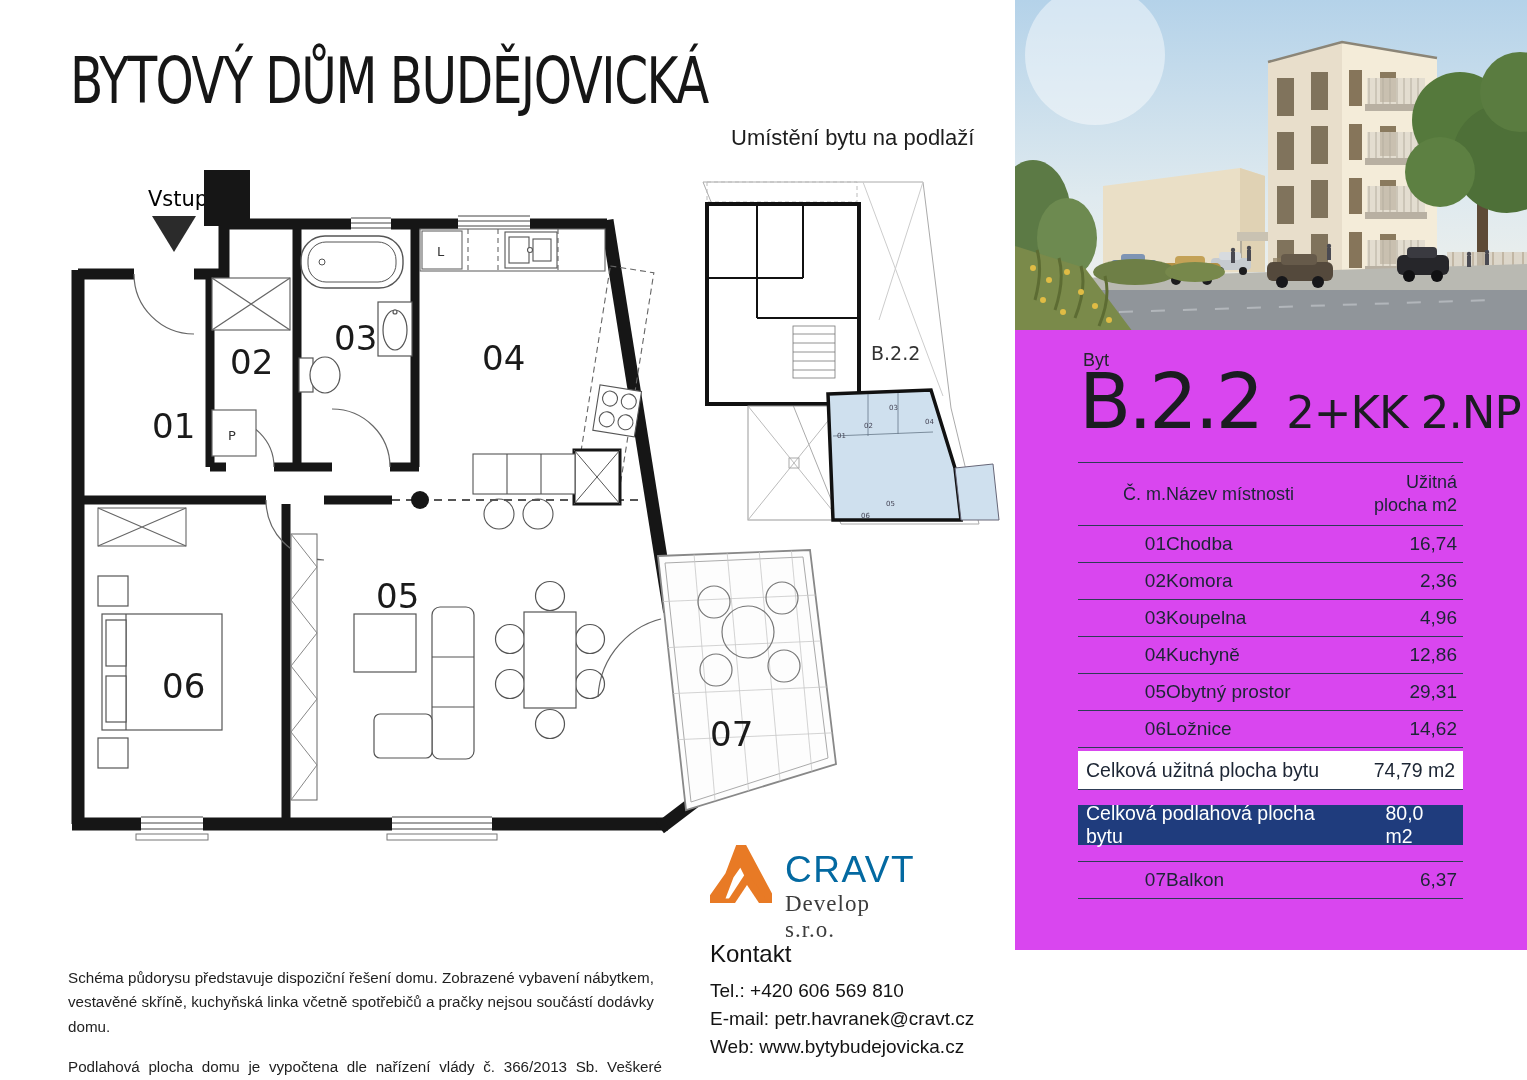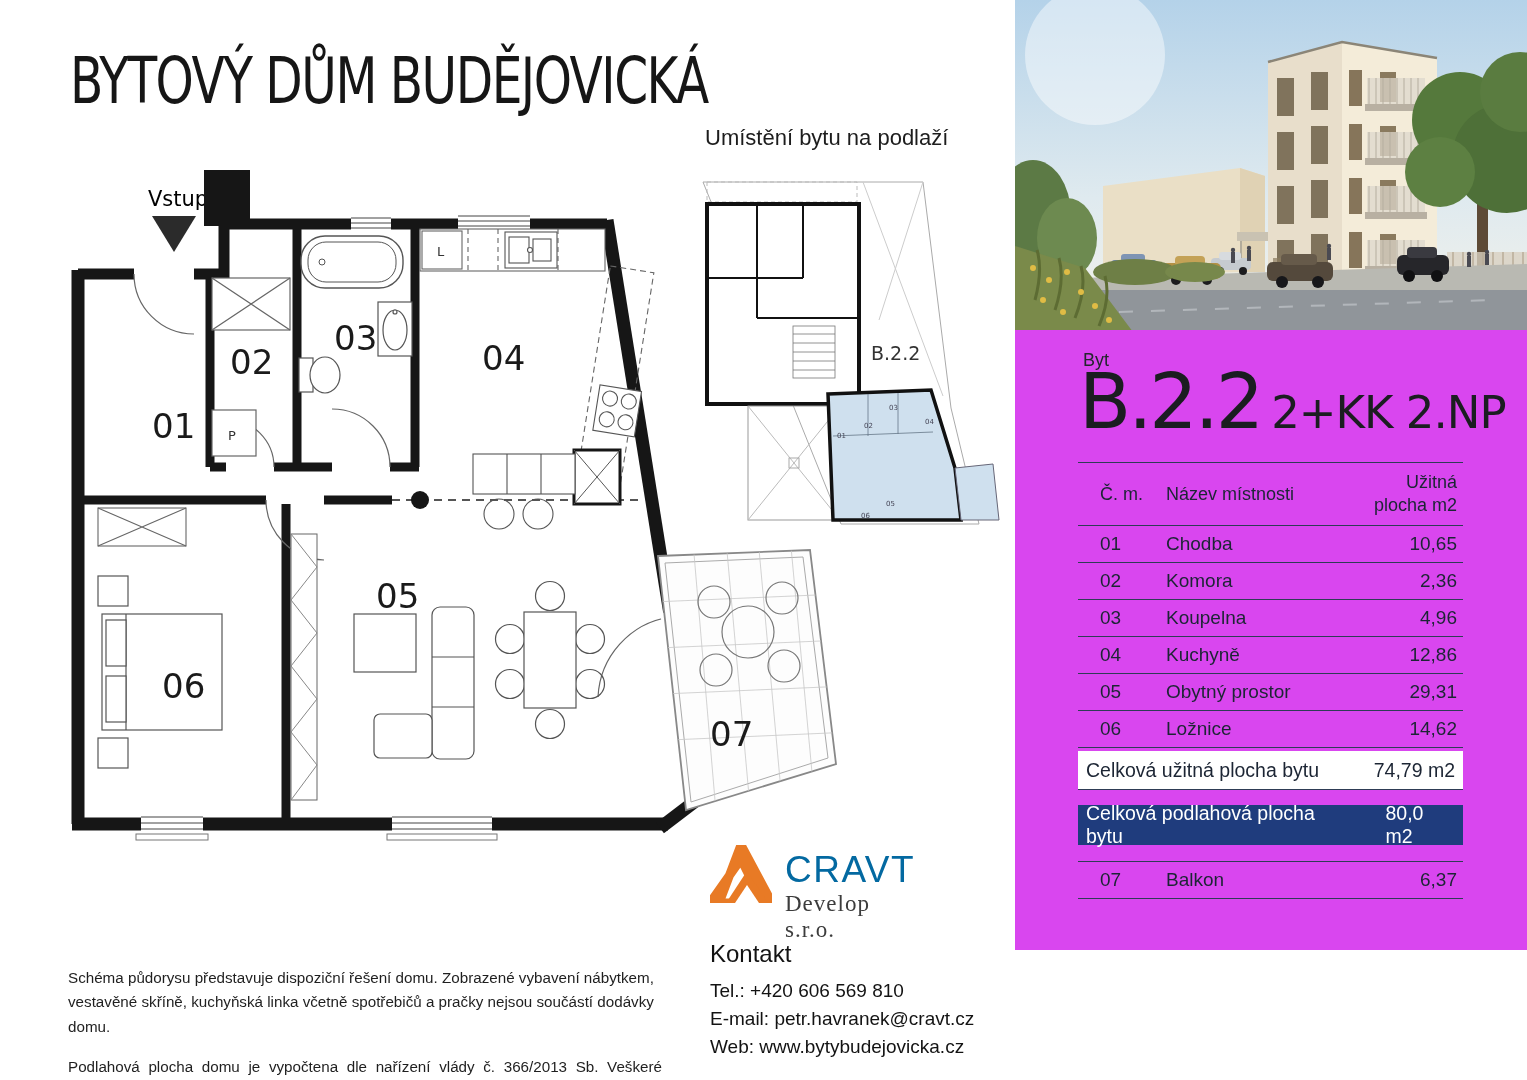--- a/index.html
+++ b/index.html
@@ -3,38 +3,38 @@
 <meta charset="utf-8">
 <style>
   html,body{margin:0;padding:0;background:#888;}
   .page{position:relative;width:1527px;height:1080px;background:#ffffff;overflow:hidden;
         font-family:"Liberation Sans",sans-serif;color:#1a1a1a;}
   
   .title{position:absolute;left:70px;top:44px;font-family:"DejaVu Sans",sans-serif;
          font-size:64px;font-weight:500;letter-spacing:-2px;white-space:nowrap;
          transform:scaleX(.76);transform-origin:left top;color:#161616;}
   
-  .loc-caption{position:absolute;left:705px;top:125px;font-size:22px;color:#1d1d1d;text-align:center;}
+  .loc-caption{position:absolute;left:731px;top:125px;font-size:22px;color:#1d1d1d;text-align:center;}
   
   .plan-svg{position:absolute;left:58px;top:162px;}
   .mini-svg{position:absolute;left:693px;top:168px;}
   .photo-svg{position:absolute;left:1015px;top:0;}
   svg text{font-family:"DejaVu Sans",sans-serif;}
   
   .panel{position:absolute;left:1015px;top:330px;width:512px;height:620px;background:#d946ef;}
   .byt{position:absolute;left:68px;top:20px;font-size:18px;color:#22262c;}
   .unit-line{position:absolute;left:64px;top:26px;display:flex;align-items:baseline;
              font-family:"DejaVu Sans",sans-serif;color:#1b1d21;}
   .unit-code{font-size:76px;letter-spacing:-3px;line-height:1.2;}
-  .unit-spec{font-size:45px;letter-spacing:-1px;margin-left:10px;}
+  .unit-spec{font-size:45px;letter-spacing:-1px;margin-left:25px;}
   .utable{position:absolute;left:63px;top:132px;width:385px;font-size:19px;color:#1c2534;}
   .trow{display:flex;align-items:center;height:36px;border-bottom:1px solid #2e3c55;}
   .thead{height:62px;border-top:1.5px solid #2e3c55;border-bottom:1.5px solid #2e3c55;
          font-size:18px;}
-  .c-num{width:88px;padding-left:22px;box-sizing:border-box;}
+  .c-num{width:88px;padding-left:22px;box-sizing:border-box;text-align:right;}
   .c-name{flex:1;}
   .c-area{text-align:right;padding-right:6px;min-width:90px;}
   .area-head{line-height:1.28;}
   .total{display:flex;align-items:center;height:38px;font-size:19.5px;padding:0 8px;gap:32px;}
   .total .val{margin-left:auto;}
   .total-white{background:#ffffff;margin-top:3px;border-bottom:1px solid #2e3c55;}
   .total-navy{background:#1f3c7d;color:#ffffff;height:40px;margin-top:15px;}
   .balcony-row{margin-top:16px;border-top:1px solid #2e3c55;}
   
   .brand{position:absolute;left:710px;top:845px;}
@@ -414,21 +414,21 @@
         <div class="c-name">Název místnosti</div>
         <div class="c-area area-head">
           <span>Užitná</span><br>
           <span>plocha m2</span>
         </div>
       </div>
 
       <div class="trow">
         <div class="c-num">01</div>
         <div class="c-name">Chodba</div>
-        <div class="c-area">10,65</div>
+        <div class="c-area">16,74</div>
       </div>
       <div class="trow">
         <div class="c-num">02</div>
         <div class="c-name">Komora</div>
         <div class="c-area">2,36</div>
       </div>
       <div class="trow">
         <div class="c-num">03</div>
         <div class="c-name">Koupelna</div>
         <div class="c-area">4,96</div>

